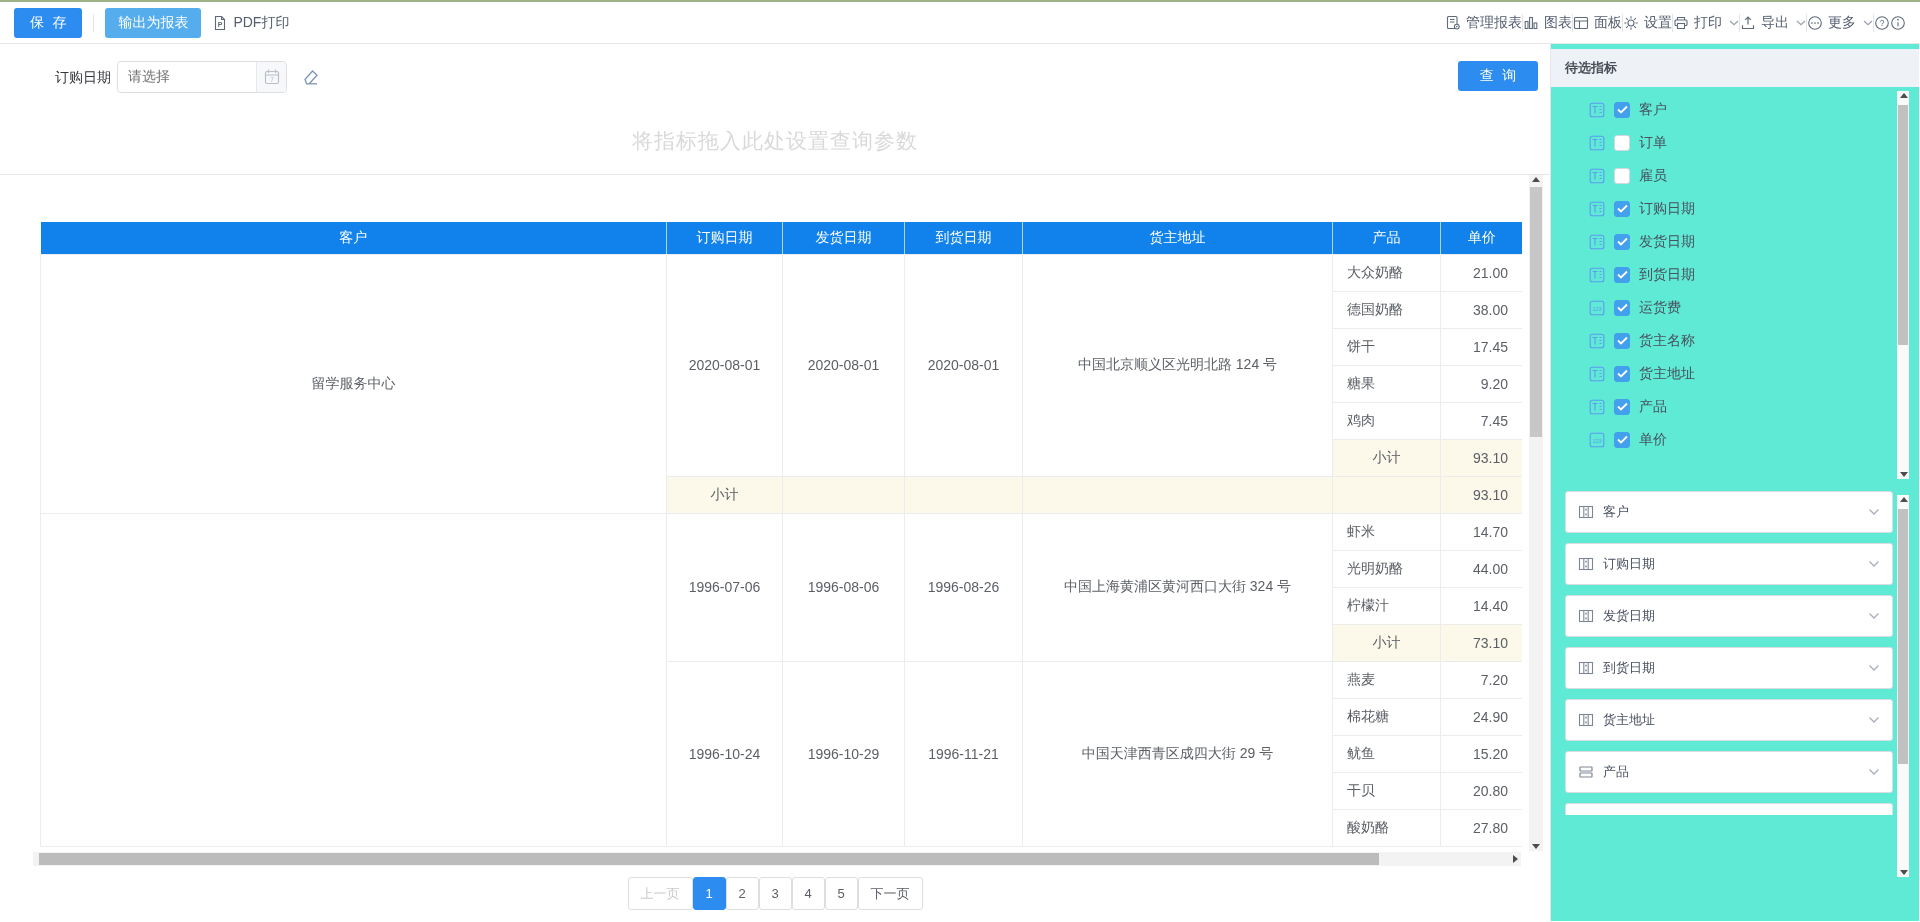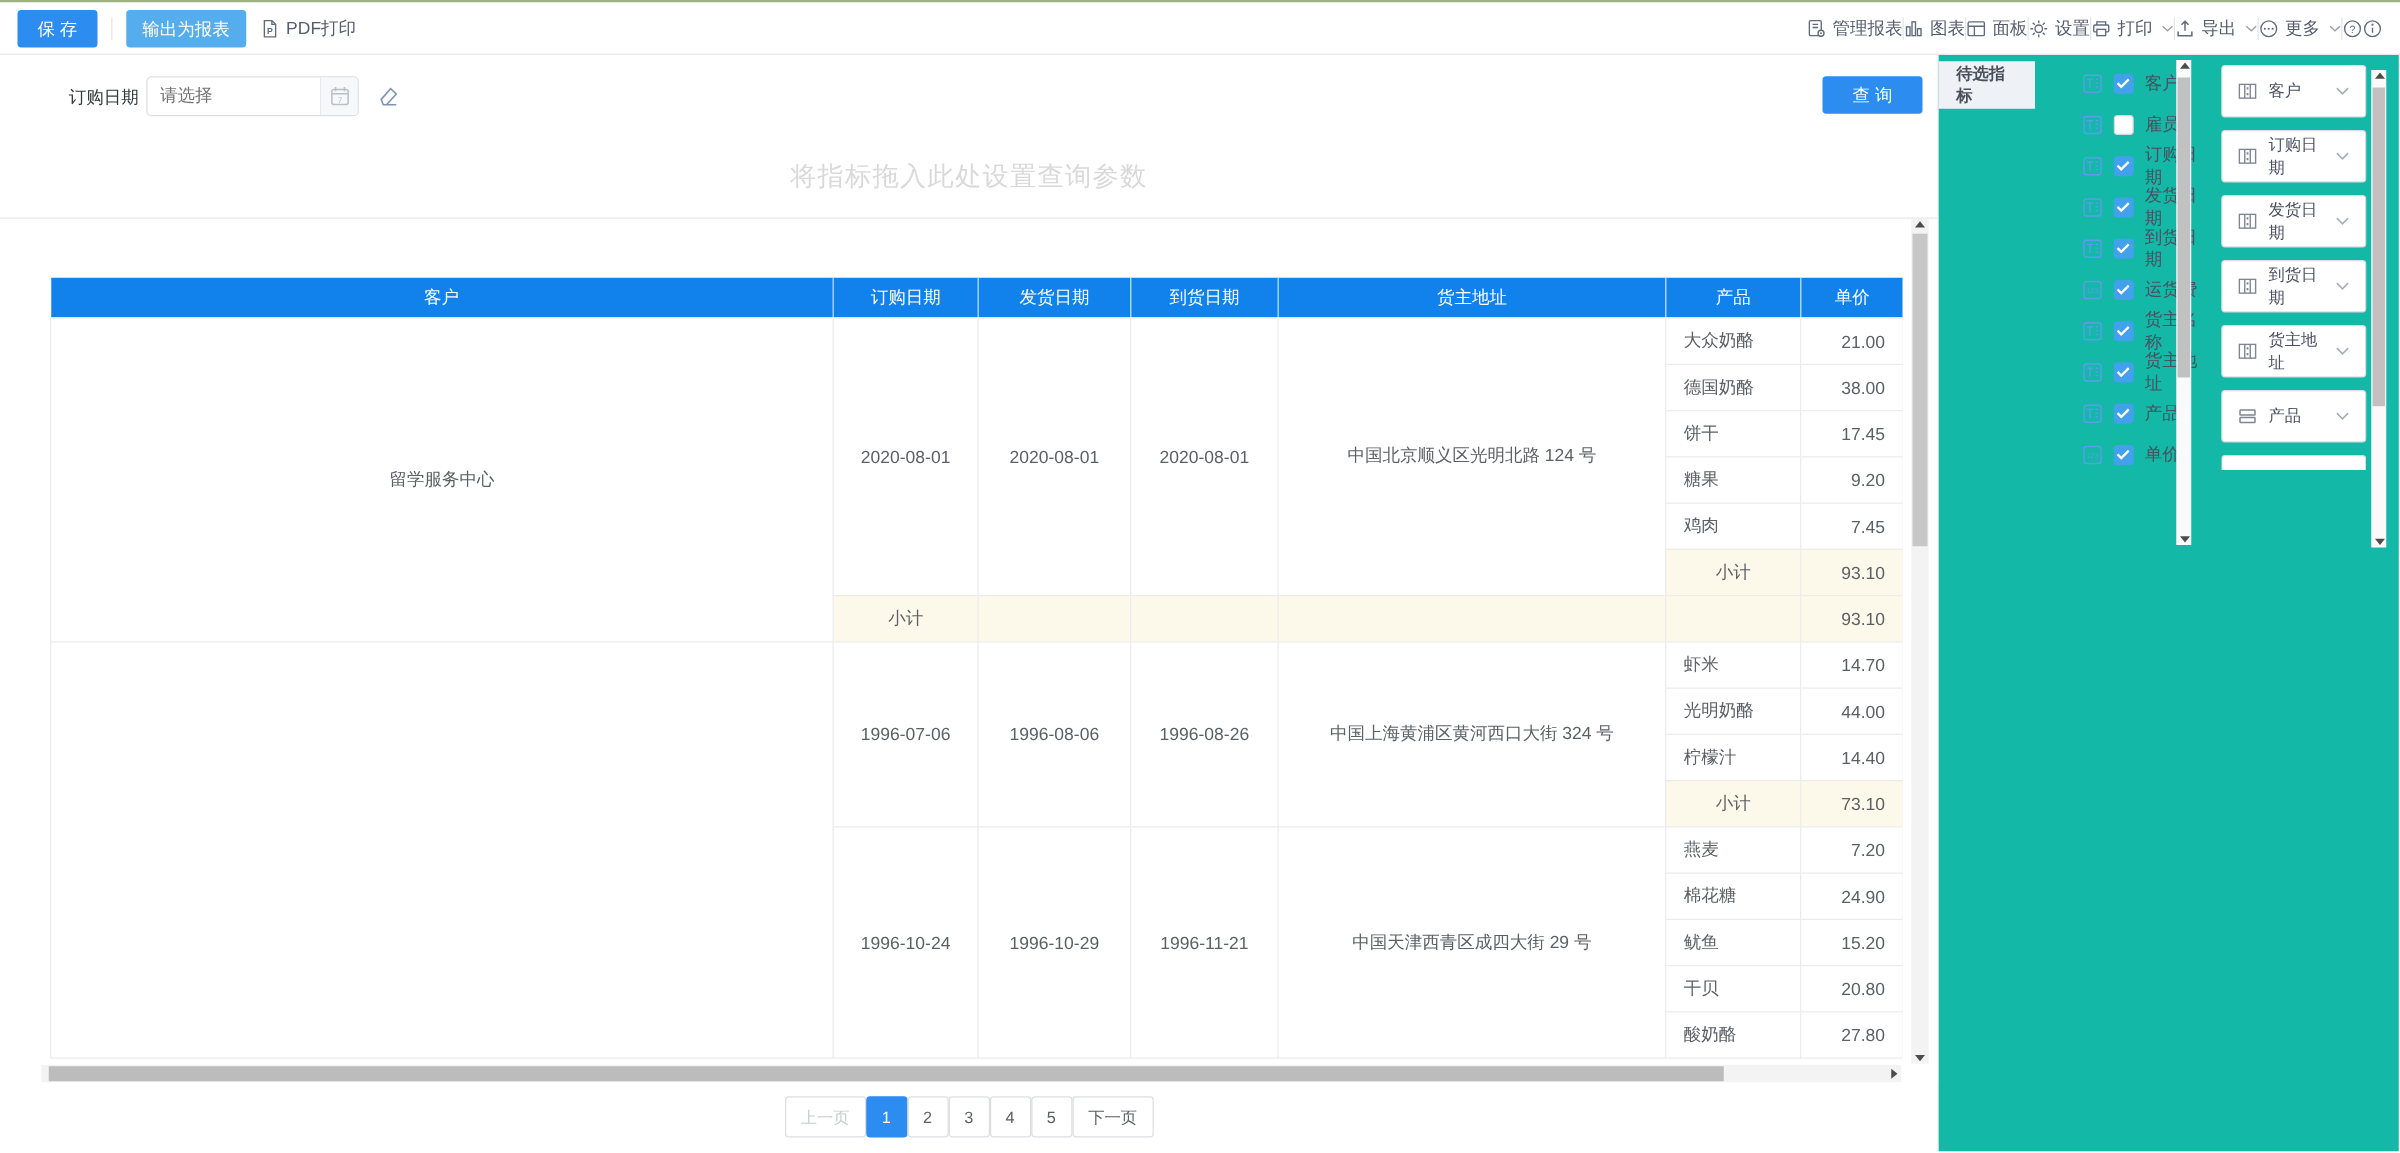--- a/index.html
+++ b/index.html
@@ -8,21 +8,21 @@
   *{box-sizing:border-box;margin:0;padding:0}
   html,body{width:1920px;height:922px;overflow:hidden;background:#fff;
     font-family:"Liberation Sans","DejaVu Sans",sans-serif;color:#515a6e}
   .top-strip{height:2px;background:#9db184}
   
   .toolbar{height:42px;border-bottom:1px solid #e8e8e8;display:flex;align-items:center;
     justify-content:space-between;padding:0 14px;background:#fff}
   .tb-left,.tb-right{display:flex;align-items:center}
   .tb-left{gap:11px}
   .tb-right{}
-  .btn{border:none;border-radius:3px;font-size:14px;cursor:pointer;font-family:Liberation Sans, sans-serif;line-height:1}
+  .btn{border:none;border-radius:3px;font-size:14px;cursor:pointer;font-family:Liberation Mono, monospace;line-height:1}
   .btn.primary{background:var(--primary);color:#fff;height:30px;padding:0 16px}
   .btn.secondary{background:var(--secondary);color:#fff;height:30px;padding:0 13px}
   .vdiv{width:1px;height:18px;background:#e3e5e8}
   .tb-item{display:inline-flex;align-items:center;gap:5px;color:#545c6e;font-size:14px;cursor:pointer;white-space:nowrap}
   .tb-item .icon{display:inline-flex;color:#5f6b7a}
   .icon svg{display:block}
   .caret{display:inline-flex;margin-left:2px;color:#9aa2af}
   
   .main{display:flex;height:877px}
   .content{width:1551px;border-right:1px solid #e5e7ea;display:flex;flex-direction:column;background:#fff}
@@ -58,21 +58,21 @@
   .tri-down{left:3px;bottom:2px;border-left:4px solid transparent;border-right:4px solid transparent;border-top:5px solid #4c4c4c}
   .tri-right{right:3px;top:3px;border-top:4px solid transparent;border-bottom:4px solid transparent;border-left:5px solid #4c4c4c}
   
   .pagination{height:55px;display:flex;align-items:center;justify-content:center;}
   .page-btn{min-width:33px;height:33px;border:1px solid #dcdee2;border-radius:3px;background:#fff;
     color:#5c6066;font-size:13px;display:flex;align-items:center;justify-content:center;padding:0 12px;cursor:pointer;font-family:inherit}
   .page-btn.num{padding:0}
   .page-btn.active{background:var(--primary);border-color:var(--primary);color:#fff}
   .page-btn.disabled{color:#c8cbd0;cursor:default}
   
-  .sidebar{width:368px;display:flex;flex-direction:row;background:#14b8a6}
+  .sidebar{width:368px;display:flex;flex-direction:column;background:#5eead4}
   .sec-header{height:38px;background:#eef1f6;display:flex;align-items:center;justify-content:space-between;
     padding:0 14px;font-size:13px;color:#49505a;font-weight:700}
   .sec-header.first{margin-top:5px}
   .sec-actions{display:flex;align-items:center;gap:16px}
   .sec-actions .icon{cursor:pointer;color:#555c68}
   .field-list{position:relative;height:396px;overflow:hidden;padding-top:6px}
   .field-item{height:33px;display:flex;align-items:center;padding-left:38px;gap:9px;font-size:14px;color:#495060;cursor:pointer}
   .cb{width:16px;height:16px;border-radius:3px;border:1px solid #d4d7dc;background:#fff;display:inline-flex;
     align-items:center;justify-content:center;flex:none}
   .cb.checked{background:var(--cb);border-color:var(--cb)}
@@ -393,20 +393,30 @@
           <span>客户</span>
         </div>
         <div class="field-item">
           <span class="icon">
             <svg xmlns="http://www.w3.org/2000/svg" width="16" height="16" viewBox="0 0 16 16" fill="none" stroke="#5d9bef" stroke-width="1.1">
               <rect x="1.2" y="1.2" width="13.6" height="13.6" rx="2"></rect>
               <path d="M3.5 4.5h5M6 4.5V11.5M10.5 4.5h2M10.5 7.5h2M10.5 10.5h2"></path>
             </svg>
           </span>
           <span class="cb"></span>
+          <span>订单</span>
+        </div>
+        <div class="field-item">
+          <span class="icon">
+            <svg xmlns="http://www.w3.org/2000/svg" width="16" height="16" viewBox="0 0 16 16" fill="none" stroke="#5d9bef" stroke-width="1.1">
+              <rect x="1.2" y="1.2" width="13.6" height="13.6" rx="2"></rect>
+              <path d="M3.5 4.5h5M6 4.5V11.5M10.5 4.5h2M10.5 7.5h2M10.5 10.5h2"></path>
+            </svg>
+          </span>
+          <span class="cb"></span>
           <span>雇员</span>
         </div>
         <div class="field-item">
           <span class="icon">
             <svg xmlns="http://www.w3.org/2000/svg" width="16" height="16" viewBox="0 0 16 16" fill="none" stroke="#5d9bef" stroke-width="1.1">
               <rect x="1.2" y="1.2" width="13.6" height="13.6" rx="2"></rect>
               <path d="M3.5 4.5h5M6 4.5V11.5M10.5 4.5h2M10.5 7.5h2M10.5 10.5h2"></path>
             </svg>
           </span>
           <span class="cb checked">

